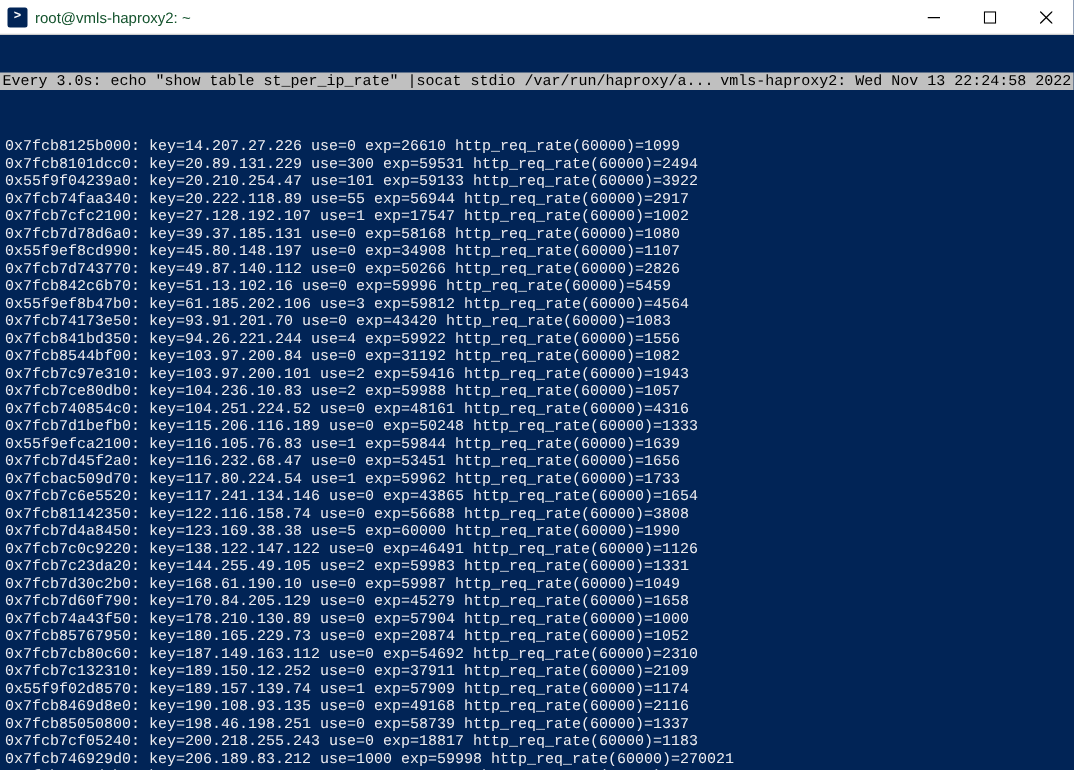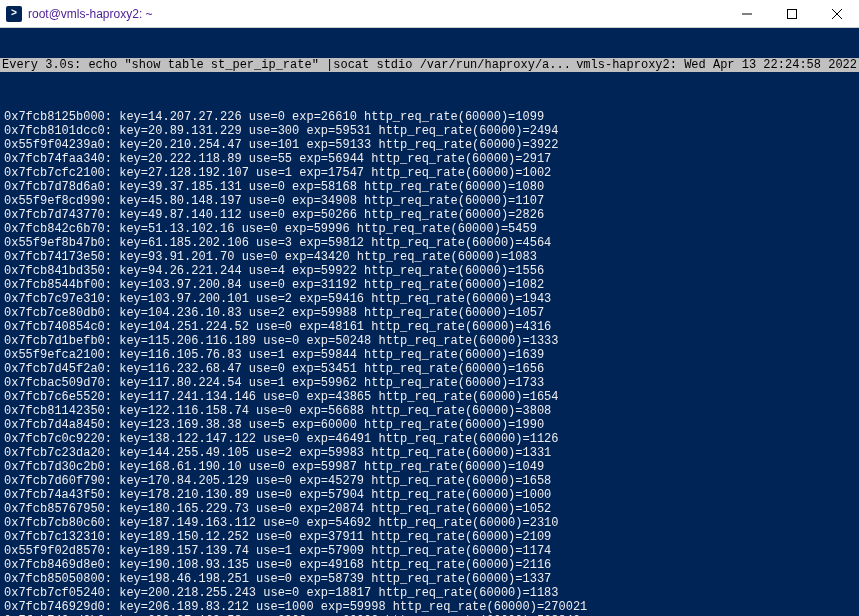--- a/index.html
+++ b/index.html
@@ -40,21 +40,21 @@
     }
     .ps-icon::after {
       content: ">";
       color: #fff;
       font-size: 10px;
       font-weight: bold;
     }
     .title-text {
       font-family: 'Segoe UI', Tahoma, sans-serif;
       font-size: 12px;
-      color: #4c1d95;
+      color: #14532d;
     }
     .titlebar-controls {
       display: flex;
     }
     .titlebar-btn {
       width: 45px;
       height: 28px;
       display: flex;
       align-items: center;
       justify-content: center;
@@ -111,16 +111,16 @@
           <line x1="0" y1="0" x2="10" y2="10" stroke="#000" stroke-width="1"></line>
           <line x1="10" y1="0" x2="0" y2="10" stroke="#000" stroke-width="1"></line>
         </svg>
     </div>
   </div>
 </div>
 
 <div class="terminal">
   <div class="watch-header">
     <span>Every 3.0s: echo "show table st_per_ip_rate" |socat stdio /var/run/haproxy/a...</span>
-    <span>vmls-haproxy2: Wed Apr 13 22:24:58 2022</span>
+    <span>vmls-haproxy2: Wed Nov 13 22:24:58 2022</span>
   </div>
   <div id="lines"><span class="line">0x7fcb8125b000: key=14.207.27.226 use=0 exp=26610 http_req_rate(60000)=1099</span><span class="line">0x7fcb8101dcc0: key=20.89.131.229 use=300 exp=59531 http_req_rate(60000)=2494</span><span class="line">0x55f9f04239a0: key=20.210.254.47 use=101 exp=59133 http_req_rate(60000)=3922</span><span class="line">0x7fcb74faa340: key=20.222.118.89 use=55 exp=56944 http_req_rate(60000)=2917</span><span class="line">0x7fcb7cfc2100: key=27.128.192.107 use=1 exp=17547 http_req_rate(60000)=1002</span><span class="line">0x7fcb7d78d6a0: key=39.37.185.131 use=0 exp=58168 http_req_rate(60000)=1080</span><span class="line">0x55f9ef8cd990: key=45.80.148.197 use=0 exp=34908 http_req_rate(60000)=1107</span><span class="line">0x7fcb7d743770: key=49.87.140.112 use=0 exp=50266 http_req_rate(60000)=2826</span><span class="line">0x7fcb842c6b70: key=51.13.102.16 use=0 exp=59996 http_req_rate(60000)=5459</span><span class="line">0x55f9ef8b47b0: key=61.185.202.106 use=3 exp=59812 http_req_rate(60000)=4564</span><span class="line">0x7fcb74173e50: key=93.91.201.70 use=0 exp=43420 http_req_rate(60000)=1083</span><span class="line">0x7fcb841bd350: key=94.26.221.244 use=4 exp=59922 http_req_rate(60000)=1556</span><span class="line">0x7fcb8544bf00: key=103.97.200.84 use=0 exp=31192 http_req_rate(60000)=1082</span><span class="line">0x7fcb7c97e310: key=103.97.200.101 use=2 exp=59416 http_req_rate(60000)=1943</span><span class="line">0x7fcb7ce80db0: key=104.236.10.83 use=2 exp=59988 http_req_rate(60000)=1057</span><span class="line">0x7fcb740854c0: key=104.251.224.52 use=0 exp=48161 http_req_rate(60000)=4316</span><span class="line">0x7fcb7d1befb0: key=115.206.116.189 use=0 exp=50248 http_req_rate(60000)=1333</span><span class="line">0x55f9efca2100: key=116.105.76.83 use=1 exp=59844 http_req_rate(60000)=1639</span><span class="line">0x7fcb7d45f2a0: key=116.232.68.47 use=0 exp=53451 http_req_rate(60000)=1656</span><span class="line">0x7fcbac509d70: key=117.80.224.54 use=1 exp=59962 http_req_rate(60000)=1733</span><span class="line">0x7fcb7c6e5520: key=117.241.134.146 use=0 exp=43865 http_req_rate(60000)=1654</span><span class="line">0x7fcb81142350: key=122.116.158.74 use=0 exp=56688 http_req_rate(60000)=3808</span><span class="line">0x7fcb7d4a8450: key=123.169.38.38 use=5 exp=60000 http_req_rate(60000)=1990</span><span class="line">0x7fcb7c0c9220: key=138.122.147.122 use=0 exp=46491 http_req_rate(60000)=1126</span><span class="line">0x7fcb7c23da20: key=144.255.49.105 use=2 exp=59983 http_req_rate(60000)=1331</span><span class="line">0x7fcb7d30c2b0: key=168.61.190.10 use=0 exp=59987 http_req_rate(60000)=1049</span><span class="line">0x7fcb7d60f790: key=170.84.205.129 use=0 exp=45279 http_req_rate(60000)=1658</span><span class="line">0x7fcb74a43f50: key=178.210.130.89 use=0 exp=57904 http_req_rate(60000)=1000</span><span class="line">0x7fcb85767950: key=180.165.229.73 use=0 exp=20874 http_req_rate(60000)=1052</span><span class="line">0x7fcb7cb80c60: key=187.149.163.112 use=0 exp=54692 http_req_rate(60000)=2310</span><span class="line">0x7fcb7c132310: key=189.150.12.252 use=0 exp=37911 http_req_rate(60000)=2109</span><span class="line">0x55f9f02d8570: key=189.157.139.74 use=1 exp=57909 http_req_rate(60000)=1174</span><span class="line">0x7fcb8469d8e0: key=190.108.93.135 use=0 exp=49168 http_req_rate(60000)=2116</span><span class="line">0x7fcb85050800: key=198.46.198.251 use=0 exp=58739 http_req_rate(60000)=1337</span><span class="line">0x7fcb7cf05240: key=200.218.255.243 use=0 exp=18817 http_req_rate(60000)=1183</span><span class="line">0x7fcb746929d0: key=206.189.83.212 use=1000 exp=59998 http_req_rate(60000)=270021</span><span class="line">0x7fcb740cd0b0: key=209.97.162.58 use=2000 exp=60002 http_req_rate(60000)=538843</span></div>
 </div>
 
 </body></html>

